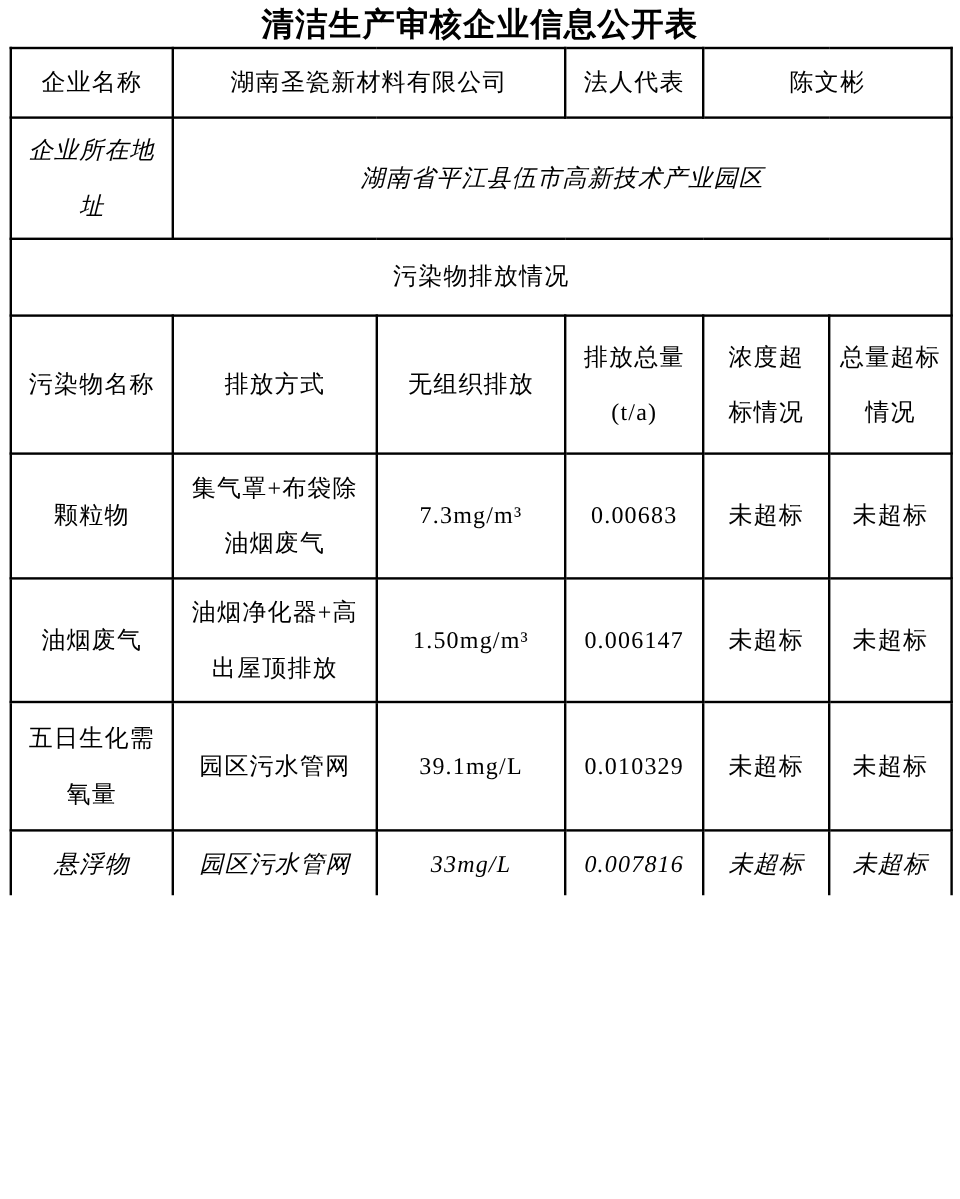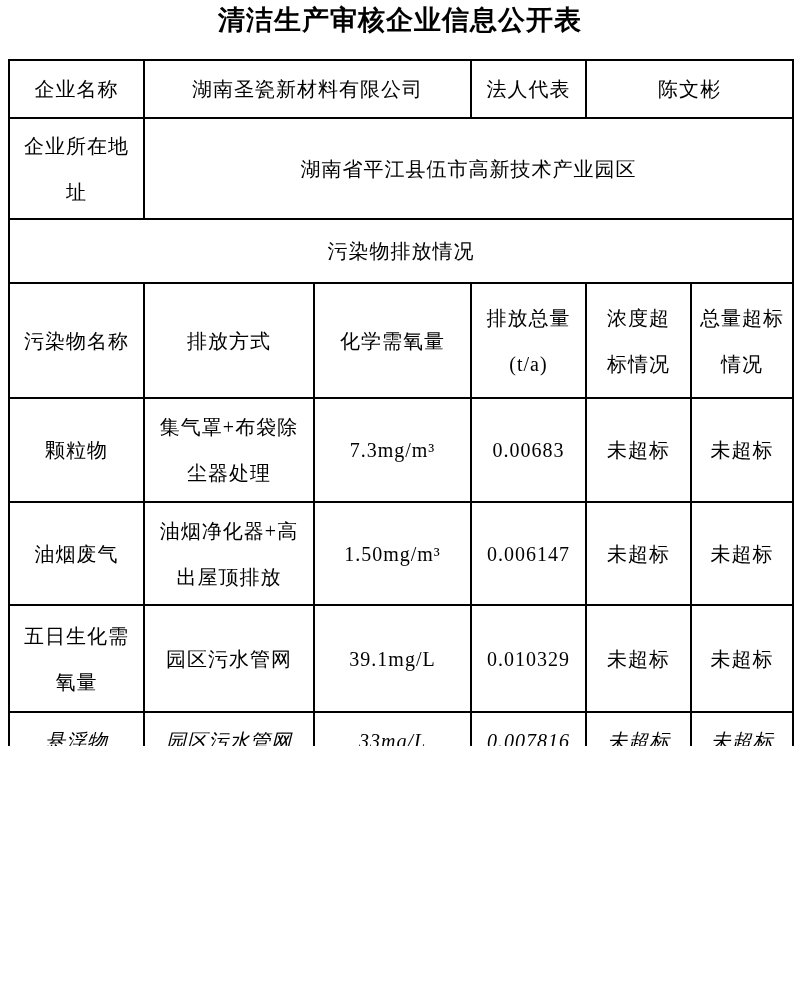--- a/index.html
+++ b/index.html
@@ -24,37 +24,37 @@
     line-height: 40px;
     text-align: center;
     font-size: 27px;
     font-weight: bold;
     letter-spacing: 1px;
     font-family: "Liberation Sans", "DejaVu Sans", sans-serif;
   }
   table.main-table {
     border-collapse: collapse;
     table-layout: fixed;
-    margin: 22px 0 0 8px;
+    margin: 2px 0 0 8px;
     width: 784px;
   }
   table.main-table td, table.main-table th {
     border: 2px solid #000000;
     text-align: center;
     vertical-align: middle;
     font-size: 20px;
     font-weight: normal;
     letter-spacing: 1px;
     white-space: pre-line;
     line-height: 2.3;
     padding: 0 2px;
     overflow: hidden;
   }
   tr.r-company   { height: 58px; }
-  tr.r-address   { height: 101px; }
+  tr.r-address   { height: 101px; font-style: italic; }
   tr.r-section   { height: 64px; }
   tr.r-header    { height: 115px; }
   tr.r-particle  { height: 104px; }
   tr.r-vocs      { height: 60px; }
   tr.r-fume      { height: 103px; }
   tr.r-cod       { height: 60px; }
   tr.r-nh        { height: 58px; }
   tr.r-bod       { height: 107px; font-family: Liberation Serif, serif; }
   tr.r-ss        { height: 57px; font-style: italic; }
   tr.r-f         { height: 56px; }
@@ -94,33 +94,33 @@
       <td colspan="5">湖南省平江县伍市高新技术产业园区</td>
     </tr>
 
     <tr class="r-section">
       <td colspan="6">污染物排放情况</td>
     </tr>
 
     <tr class="r-header">
       <th>污染物名称</th>
       <th>排放方式</th>
-      <th>化学需氧量</th>
+      <th>无组织排放</th>
       <th>排放总量
 (t/a)</th>
       <th>浓度超
 标情况</th>
       <th>总量超标
 情况</th>
     </tr>
 
     <tr class="r-particle">
       <td>颗粒物</td>
       <td>集气罩+布袋除
-尘器处理</td>
+油烟废气</td>
       <td class="vtop">7.3mg/m³</td>
       <td>0.00683</td>
       <td>未超标</td>
       <td>未超标</td>
     </tr>
 
 
     <tr class="r-fume">
       <td>油烟废气</td>
       <td>油烟净化器+高

